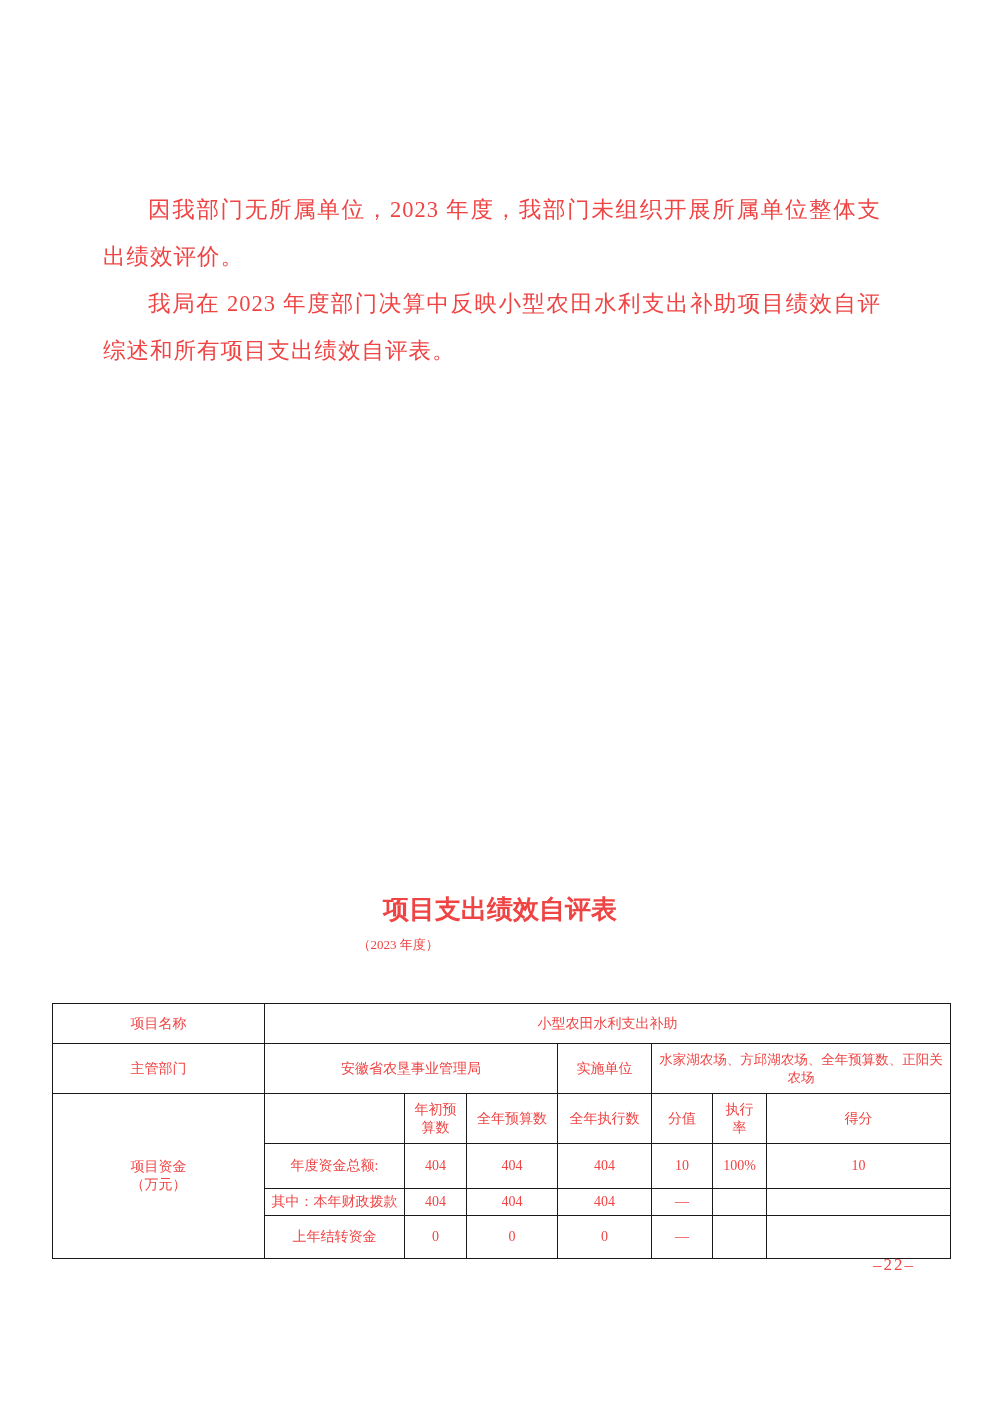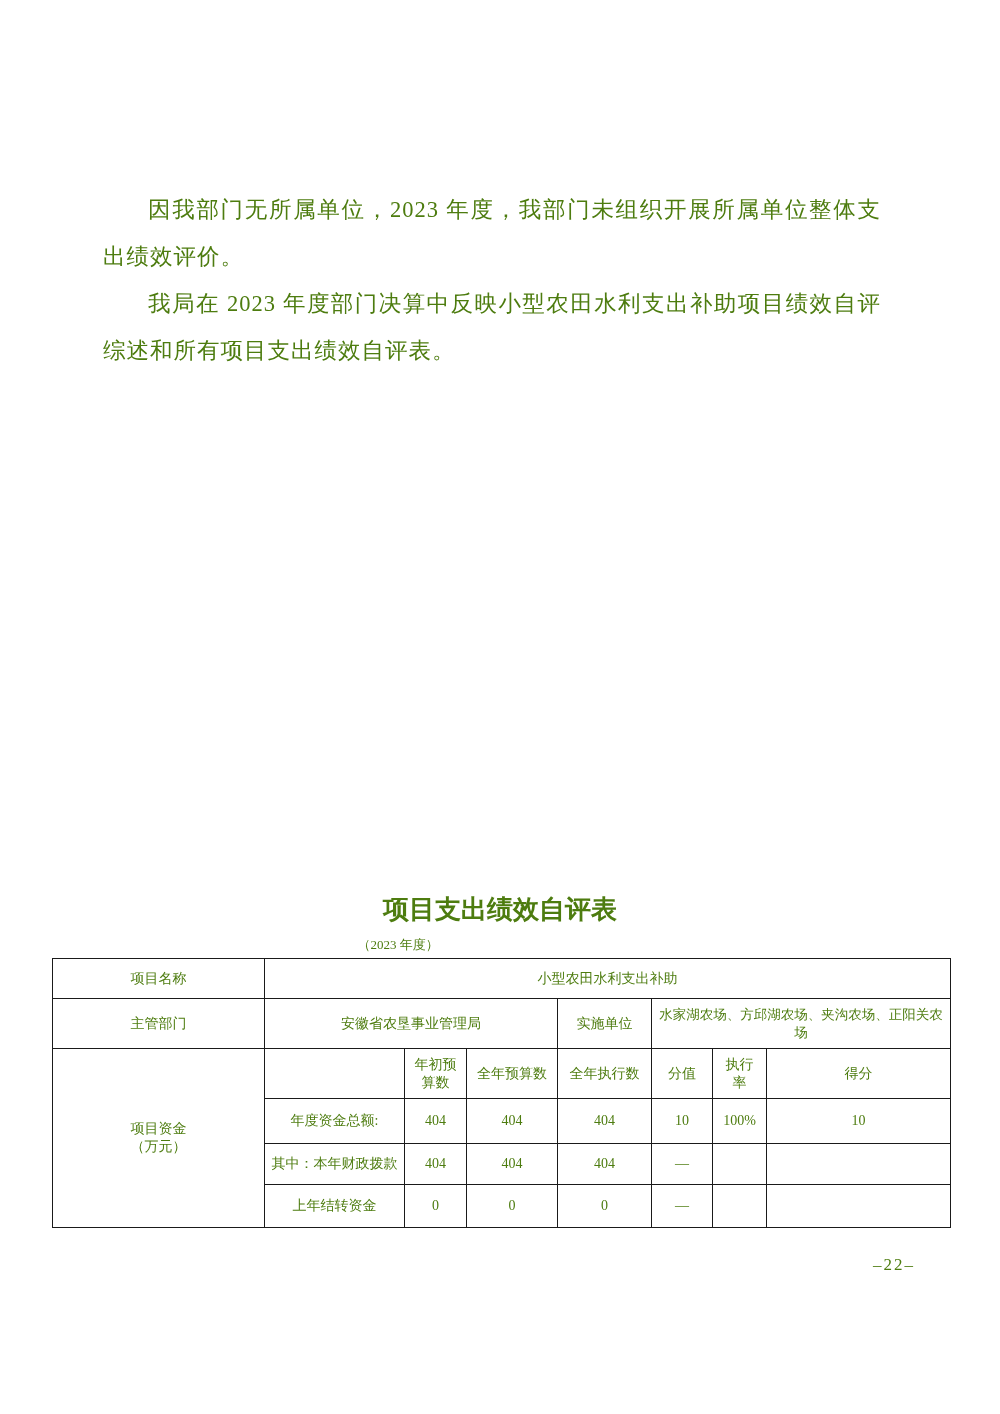--- a/index.html
+++ b/index.html
@@ -1,21 +1,21 @@
 <!DOCTYPE html>
 <html><head>
 <meta charset="utf-8">
 <style>
   html,body{margin:0;padding:0;background:#ffffff;}
   .page{
     position:relative;
     width:1000px;height:1414px;
     background:#ffffff;
     font-family:"Liberation Serif","DejaVu Serif",serif;
-    color:#4d7c0f;
+    color:#ef4444;
     overflow:hidden;
   }
   .doc-body{
     position:absolute;
     left:103px;top:186px;width:778px;
     height:720px;
     overflow:hidden;
   }
   .para{
     margin:0;
@@ -37,21 +37,21 @@
   }
   .table-subtitle{
     position:absolute;
     left:0;top:936px;width:796px;
     text-align:center;
     font-size:13px;
     margin:0;
   }
   table.eval{
     position:absolute;
-    left:52px;top:958px;
+    left:52px;top:1003px;
     border-collapse:collapse;
     table-layout:fixed;
     width:898px;
     font-size:14px;
   }
   table.eval td{
     border:1px solid #1a1a1a;
     text-align:center;
     vertical-align:middle;
     padding:2px 6px;
@@ -95,21 +95,21 @@
     </colgroup>
     <tbody>
         <tr style="height:40px">
       <td>项目名称</td>
       <td colspan="7">小型农田水利支出补助</td>
     </tr>
     <tr style="height:50px">
       <td>主管部门</td>
       <td colspan="3">安徽省农垦事业管理局</td>
       <td>实施单位</td>
-      <td colspan="3" class="farms">水家湖农场、方邱湖农场、夹沟农场、正阳关农场</td>
+      <td colspan="3" class="farms">水家湖农场、方邱湖农场、全年预算数、正阳关农场</td>
     </tr>
     <tr style="height:50px">
       <td rowspan="4">
         <span>项目资金</span><br>
         <span>（万元）</span>
       </td>
       <td></td>
       <td>年初预算数</td>
       <td>全年预算数</td>
       <td>全年执行数</td>
@@ -119,21 +119,21 @@
     </tr>
     <tr style="height:45px">
       <td class="lbl-left">年度资金总额:</td>
       <td>404</td>
       <td>404</td>
       <td>404</td>
       <td>10</td>
       <td>100%</td>
       <td>10</td>
     </tr>
-    <tr style="height:41px">
+    <tr style="height:27px">
       <td class="lbl-left">其中：本年财政拨款</td>
       <td>404</td>
       <td>404</td>
       <td>404</td>
       <td>—</td>
       <td></td>
       <td></td>
     </tr>
     <tr style="height:43px">
       <td class="lbl-right">上年结转资金</td>

